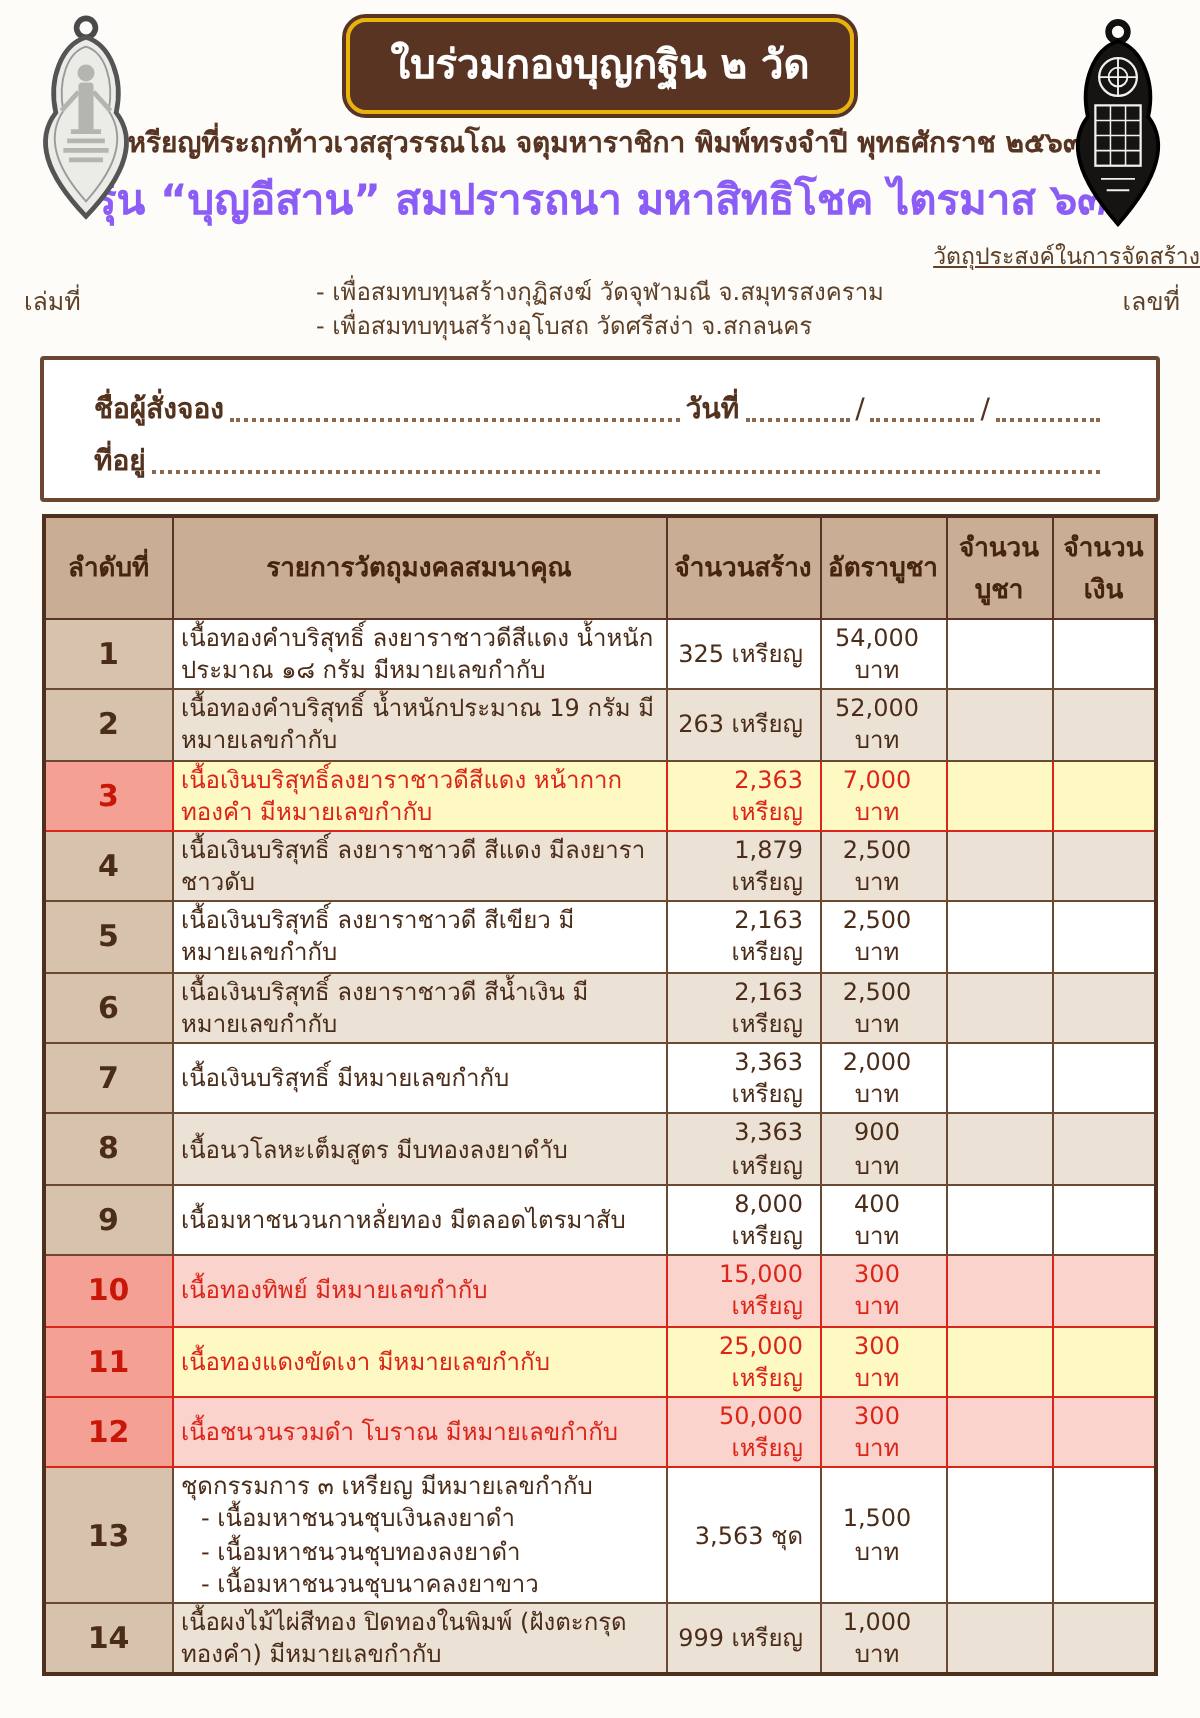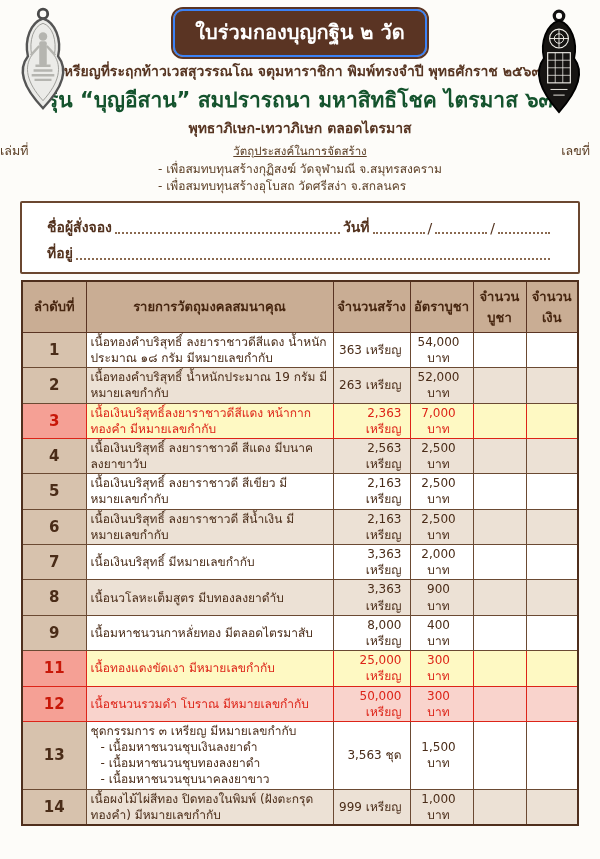--- a/index.html
+++ b/index.html
@@ -5,28 +5,28 @@
   * { margin:0; padding:0; box-sizing:border-box; }
   body { background:#ffffff; font-family:"DejaVu Sans", sans-serif; }
   .page { position:relative; width:600px; height:859px; background:#fdfcf9; overflow:hidden; color:#4f3223; }
 
   
   .amulet { position:absolute; top:6px; }
   .amulet.left { left:10px; }
   .amulet.right { right:8px; }
   .banner { width:fit-content; margin:9px auto 3px; background:#5a3423; color:#fff;
             font-size:20px; font-weight:bold; padding:5px 20px 7px; border-radius:10px;
-            border:2px solid #3b82f6; outline:2px solid #5a3423; }
+            border:2px solid #eab308; outline:2px solid #5a3423; }
   .sub1 { text-align:center; font-size:14px; font-weight:bold; color:#573522; margin-top:3px; }
-  .sub2 { text-align:center; font-size:21px; font-weight:bold; color:#14532d; margin-top:1px; }
+  .sub2 { text-align:center; font-size:21px; font-weight:bold; color:#8b5cf6; margin-top:1px; }
   .sub3 { text-align:center; font-size:14px; font-weight:bold; color:#573522; margin-top:1px; }
-  .purpose-head { text-align:center; font-size:11.5px; text-decoration:underline; color:#5d4027; margin-top:3px; }
+  .purpose-head { text-align:right; font-size:11.5px; text-decoration:underline; color:#5d4027; margin-top:3px; }
   .purpose-list { width:fit-content; margin:1px auto 0; font-size:12px; color:#5d4027; line-height:1.45; }
   .corner-label { position:absolute; font-size:12.5px; color:#5d4027; top:141px; }
-  .corner-label.left { left:0; }
+  .corner-label.left { left:12px; }
   .corner-label.right { right:10px; }
 
   
   .order-box { margin:5px 20px 0; border:2px solid #6b4730; border-radius:2px; background:#fff;
                padding:9px 25px 8px; }
   .dotline { display:flex; align-items:flex-end; font-size:14px; font-weight:bold; color:#53321e; height:26px; }
   .dots { flex:1 1 auto; border-bottom:2px dotted #8a6950; margin:0 3px 4px; min-width:20px; }
   .dots.date { flex:0 0 52px; }
   .slash { margin-bottom:2px; font-weight:normal; }
 
@@ -68,21 +68,20 @@
     <circle cx="35" cy="32" r="5" fill="none" stroke="#f2f0ea" stroke-width="1"></circle>
     <path d="M35 22 v20 M25 32 h20" stroke="#f2f0ea" stroke-width="1"></path>
     <rect x="23" y="47" width="24" height="32" fill="none" stroke="#f2f0ea" stroke-width="1.2"></rect>
     <path d="M23 55 h24 M23 63 h24 M23 71 h24 M31 47 v32 M39 47 v32" stroke="#f2f0ea" stroke-width="0.8"></path>
     <path d="M26 86 h18 M29 92 h12" stroke="#f2f0ea" stroke-width="1"></path>
   </svg>
 
   <div class="banner">ใบร่วมกองบุญกฐิน ๒ วัด</div>
   <div class="sub1">เหรียญที่ระฤกท้าวเวสสุวรรณโณ จตุมหาราชิกา พิมพ์ทรงจำปี พุทธศักราช ๒๕๖๓</div>
   <div class="sub2">รุ่น “บุญอีสาน” สมปรารถนา มหาสิทธิโชค ไตรมาส ๖๓</div>
-  <div class="sub3">พุทธาภิเษก-เทวาภิเษก ตลอดไตรมาส</div>
   <div class="purpose-head">วัตถุประสงค์ในการจัดสร้าง</div>
   <div class="purpose-list">
     <div>- เพื่อสมทบทุนสร้างกุฏิสงฆ์ วัดจุฬามณี จ.สมุทรสงคราม</div>
     <div>- เพื่อสมทบทุนสร้างอุโบสถ วัดศรีสง่า จ.สกลนคร</div>
   </div>
   <div class="corner-label left">เล่มที่</div>
   <div class="corner-label right">เลขที่</div>
 
   <div class="order-box">
     <div class="dotline">
@@ -119,21 +118,21 @@
         <th>จำนวนบูชา</th>
         <th>จำนวนเงิน</th>
       </tr>
     </thead>
     <tbody>
         <tr>
           <td class="no-cell">1</td>
           <td class="desc-cell">
             <div>เนื้อทองคำบริสุทธิ์ ลงยาราชาวดีสีแดง น้ำหนักประมาณ ๑๘ กรัม มีหมายเลขกำกับ</div>
           </td>
-          <td class="qty-cell">363 เหรียญ</td>
+          <td class="qty-cell">325 เหรียญ</td>
           <td class="price-cell">54,000 บาท</td>
           <td class="fill-cell"></td>
           <td class="fill-cell"></td>
         </tr>
         <tr class="tint">
           <td class="no-cell">2</td>
           <td class="desc-cell">
             <div>เนื้อทองคำบริสุทธิ์ น้ำหนักประมาณ 19 กรัม มีหมายเลขกำกับ</div>
           </td>
           <td class="qty-cell">263 เหรียญ</td>
@@ -147,23 +146,23 @@
             <div>เนื้อเงินบริสุทธิ์ลงยาราชาวดีสีแดง หน้ากากทองคำ มีหมายเลขกำกับ</div>
           </td>
           <td class="qty-cell">2,363 เหรียญ</td>
           <td class="price-cell">7,000 บาท</td>
           <td class="fill-cell"></td>
           <td class="fill-cell"></td>
         </tr>
         <tr class="tint">
           <td class="no-cell">4</td>
           <td class="desc-cell">
-            <div>เนื้อเงินบริสุทธิ์ ลงยาราชาวดี สีแดง มีบนาคลงยาขาวับ</div>
-          </td>
-          <td class="qty-cell">2,563 เหรียญ</td>
+            <div>เนื้อเงินบริสุทธิ์ ลงยาราชาวดี สีแดง มีลงยาราชาวดับ</div>
+          </td>
+          <td class="qty-cell">1,879 เหรียญ</td>
           <td class="price-cell">2,500 บาท</td>
           <td class="fill-cell"></td>
           <td class="fill-cell"></td>
         </tr>
         <tr>
           <td class="no-cell">5</td>
           <td class="desc-cell">
             <div>เนื้อเงินบริสุทธิ์ ลงยาราชาวดี สีเขียว มีหมายเลขกำกับ</div>
           </td>
           <td class="qty-cell">2,163 เหรียญ</td>
@@ -201,20 +200,30 @@
           <td class="fill-cell"></td>
           <td class="fill-cell"></td>
         </tr>
         <tr>
           <td class="no-cell">9</td>
           <td class="desc-cell">
             <div>เนื้อมหาชนวนกาหลั่ยทอง มีตลอดไตรมาสับ</div>
           </td>
           <td class="qty-cell">8,000 เหรียญ</td>
           <td class="price-cell">400 บาท</td>
+          <td class="fill-cell"></td>
+          <td class="fill-cell"></td>
+        </tr>
+        <tr class="red-row tint">
+          <td class="no-cell">10</td>
+          <td class="desc-cell">
+            <div>เนื้อทองทิพย์ มีหมายเลขกำกับ</div>
+          </td>
+          <td class="qty-cell">15,000 เหรียญ</td>
+          <td class="price-cell">300 บาท</td>
           <td class="fill-cell"></td>
           <td class="fill-cell"></td>
         </tr>
         <tr class="red-row">
           <td class="no-cell">11</td>
           <td class="desc-cell">
             <div>เนื้อทองแดงขัดเงา มีหมายเลขกำกับ</div>
           </td>
           <td class="qty-cell">25,000 เหรียญ</td>
           <td class="price-cell">300 บาท</td>

